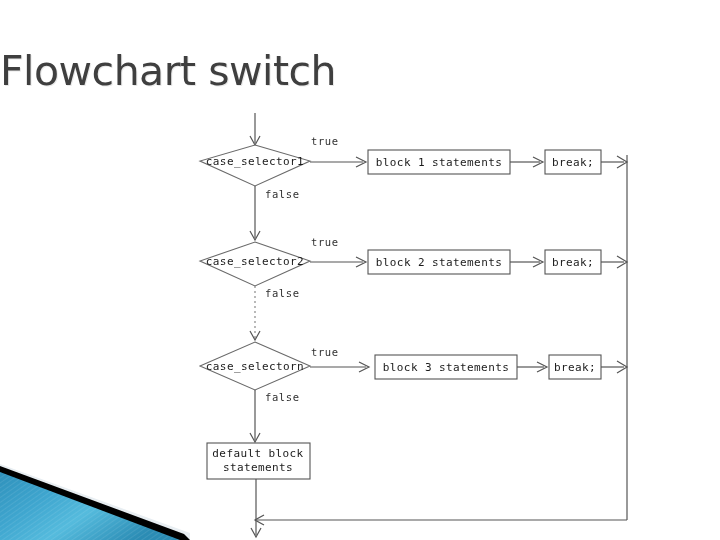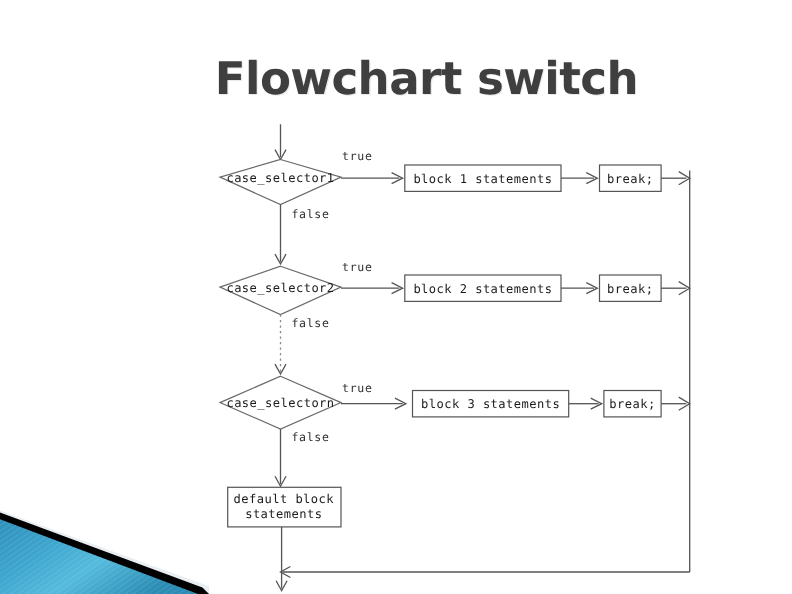--- a/index.html
+++ b/index.html
@@ -21,24 +21,24 @@
     height: 540px;
     background: #ffffff;
     overflow: hidden;
   }
   
   #slide-title {
     position: absolute;
     left: 0;
     top: 47px;
     width: 580px;
-    text-align: right;
+    text-align: left;
     font-family: "DejaVu Sans", sans-serif;
     font-size: 41px;
-    font-weight: bold;
+    font-weight: normal;
     letter-spacing: -0.5px;
     color: #3f3f3f;
     text-shadow: 1px 1px 0 #e9e9e9;
     white-space: nowrap;
   }
   
   #corner-decoration {
     position: absolute;
     left: 0;
     bottom: 0;

